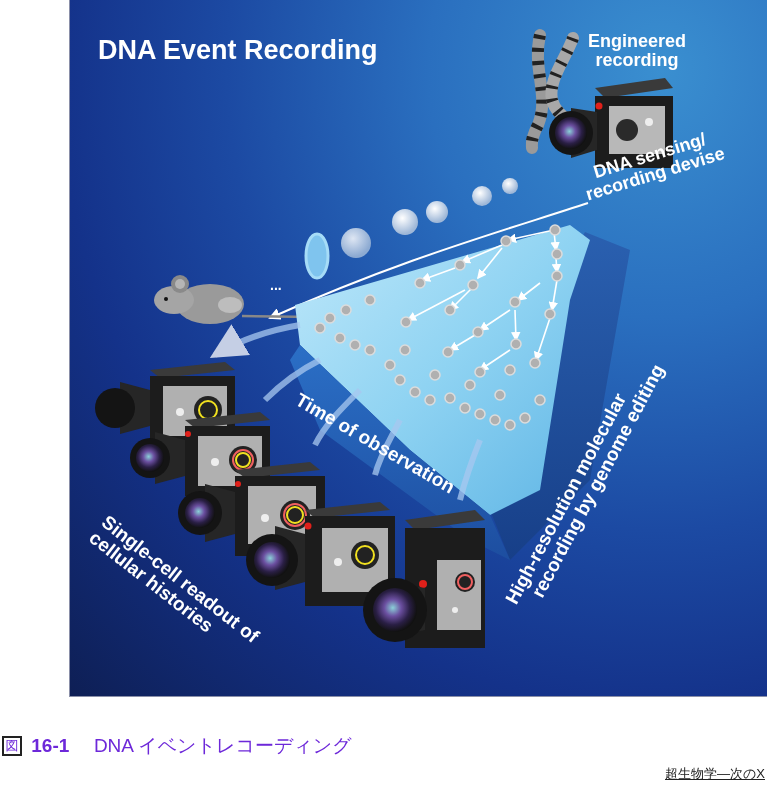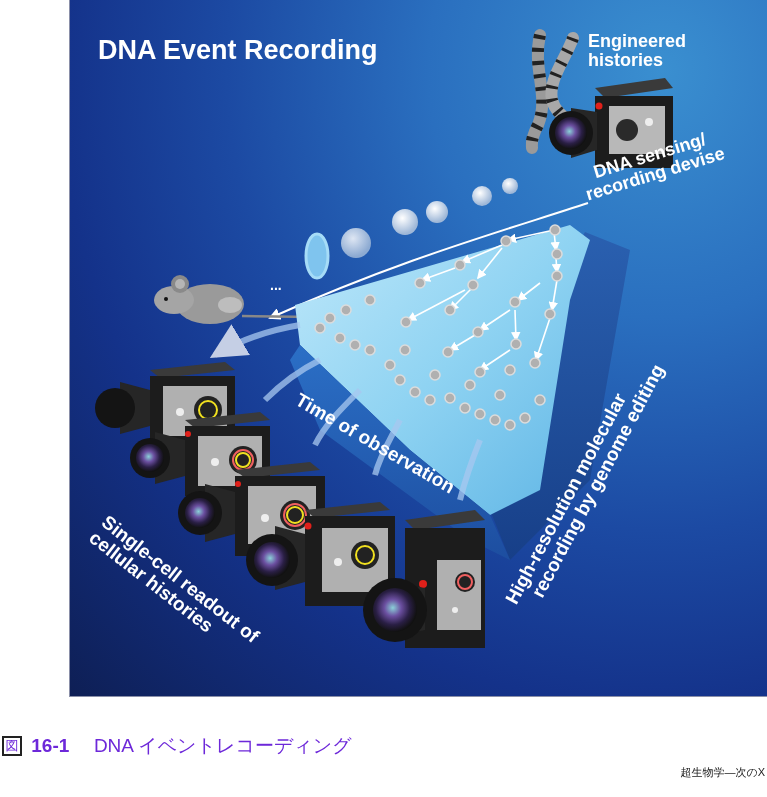--- a/index.html
+++ b/index.html
@@ -3,28 +3,28 @@
 <meta charset="utf-8">
 <style>
   html, body { margin:0; padding:0; background:#ffffff; }
   body { width:767px; height:797px; position:relative; overflow:hidden; font-family:"Liberation Sans", sans-serif; }
   #figure { position:absolute; left:69px; top:0; width:697px; height:696px; overflow:hidden;
     background: radial-gradient(ellipse at 85% 10%, #3a8fd0 0%, #2a6fbf 28%, #1c4aa3 52%, #14328a 72%, #0e1f55 100%);
     border-bottom:1px solid #8a8fa8; border-left:1px solid #8a8fa8; }
   #figure svg { position:absolute; left:0; top:0; }
   .lbl { position:absolute; color:#ffffff; font-weight:bold; white-space:nowrap; line-height:1.05; }
   #title { left:28px; top:36px; font-size:27px; }
-  #chromo-label { left:518px; top:32px; font-size:18px; text-align:left; }
+  #chromo-label { left:518px; top:32px; font-size:18px; text-align:center; }
   #sensing-label { left:508px; top:168px; font-size:18px; transform:rotate(-17deg); transform-origin:left top; text-align:left; }
   #time-label { left:232px; top:390px; font-size:19px; transform:rotate(30deg); transform-origin:left top; }
   #hires-label { left:432px; top:598px; font-size:19px; transform:rotate(-62deg); transform-origin:left top; }
   #single-label { left:40px; top:512px; font-size:19px; transform:rotate(38deg); transform-origin:left top; }
   #caption { position:absolute; left:2px; top:733px; font-size:19px; color:#6d28d9; }
   #caption .fig-mark { display:inline-block; border:2px solid #222; font-size:13px; width:16px; height:16px; line-height:16px; text-align:center; vertical-align:2px; margin-right:4px; }
-  #source { position:absolute; right:2px; top:765px; font-size:11px; color:#222; }
+  #source { position:absolute; right:2px; top:765px; font-size:13px; color:#222;text-decoration:underline; }
 </style>
 </head>
 <body>
 
 <div id="figure">
   <svg width="697" height="696" viewBox="0 0 697 696">
     <defs>
       <linearGradient id="tissueGrad" x1="0" y1="0" x2="1" y2="1">
         <stop offset="0" stop-color="#bfe8fa"></stop>
         <stop offset="0.5" stop-color="#8fd3f2"></stop>
@@ -226,21 +226,21 @@
       <circle cx="58" cy="64" r="4" fill="#e0201a"></circle>
       <polygon points="60,68 20,62 20,118 60,110" fill="#262626"></polygon>
       <circle cx="30" cy="90" r="32" fill="#141414"></circle>
         <circle cx="30" cy="90" r="22" fill="url(#lensGrad)"></circle>
     </g>
   </svg>
 
   <div class="lbl" id="title">DNA Event Recording</div>
   <div class="lbl" id="chromo-label">
     <div>Engineered</div>
-    <div>histories</div>
+    <div>recording</div>
   </div>
   <div class="lbl" id="sensing-label">
     <div style="padding-left:14px">DNA sensing/</div>
     <div>recording devise</div>
   </div>
   <div class="lbl" id="time-label">Time of observation</div>
   <div class="lbl" id="hires-label">
     <div>High-resolution molecular</div>
     <div style="padding-left:18px">recording by genome editing</div>
   </div>

